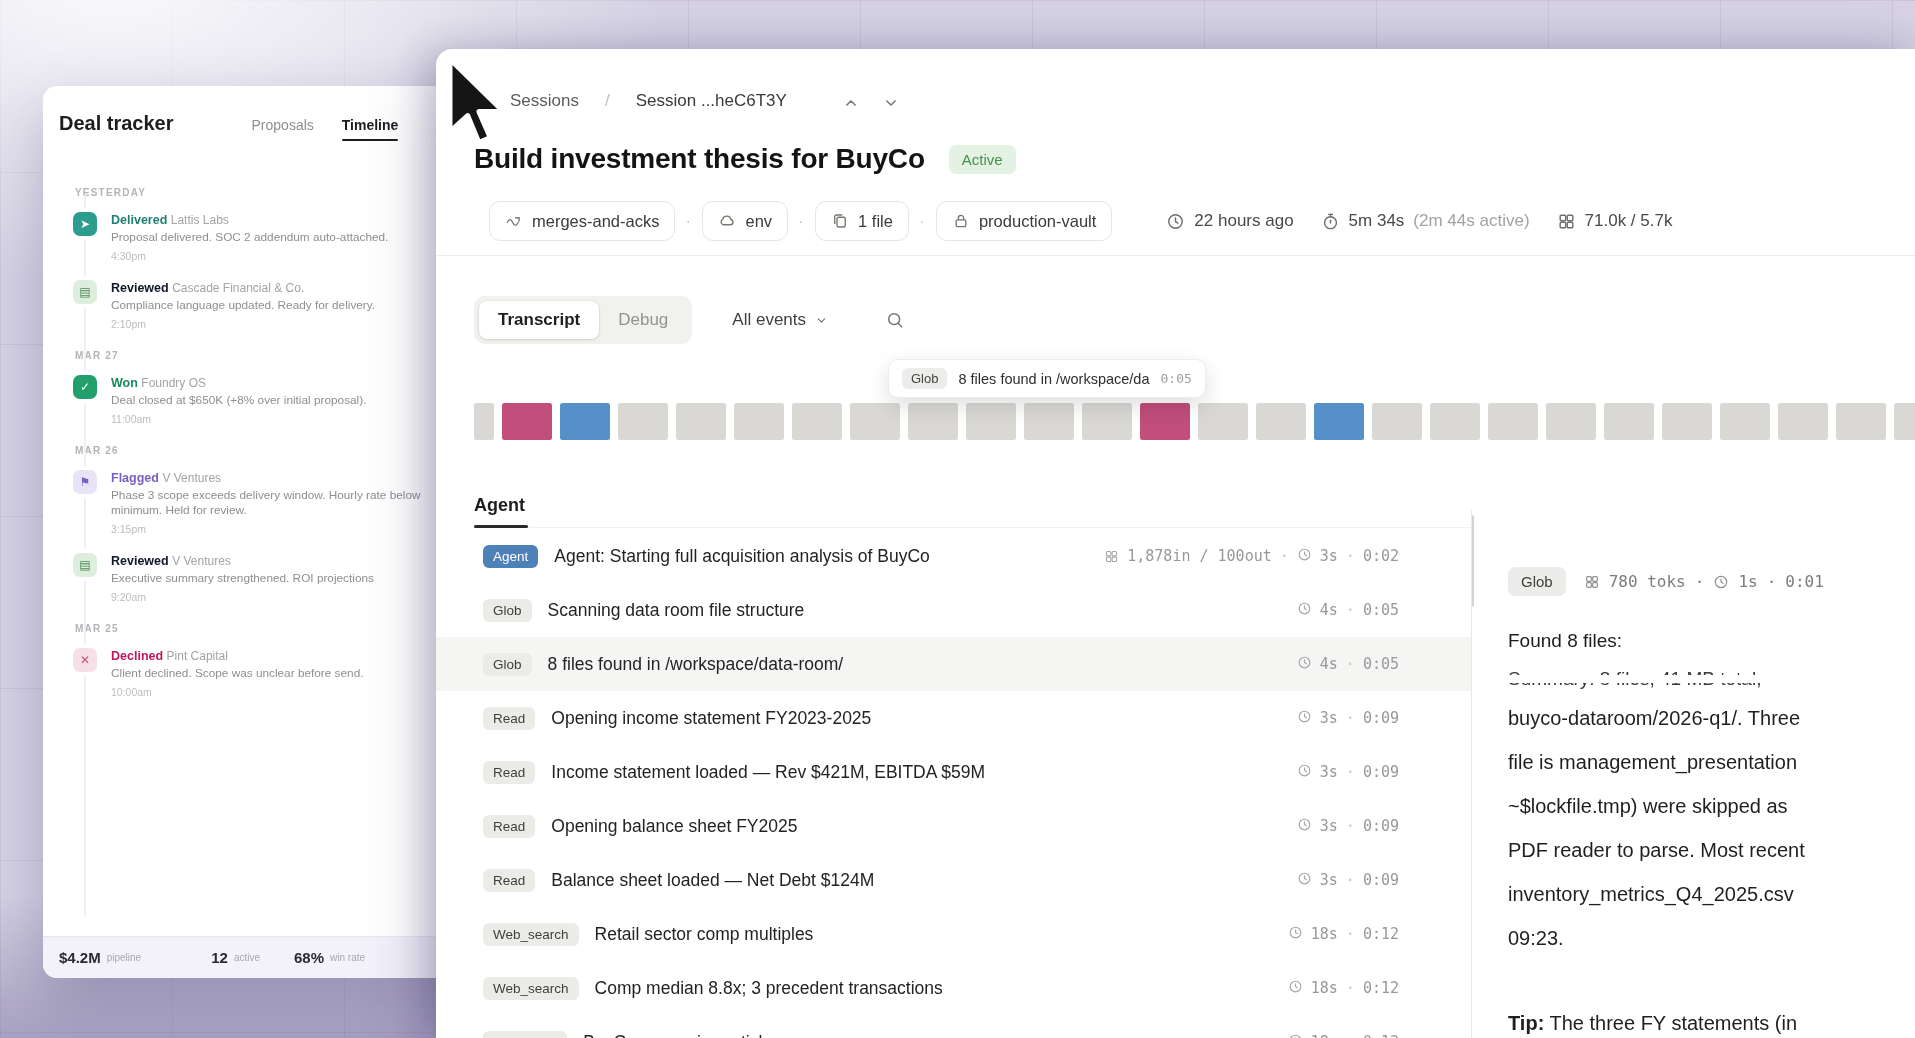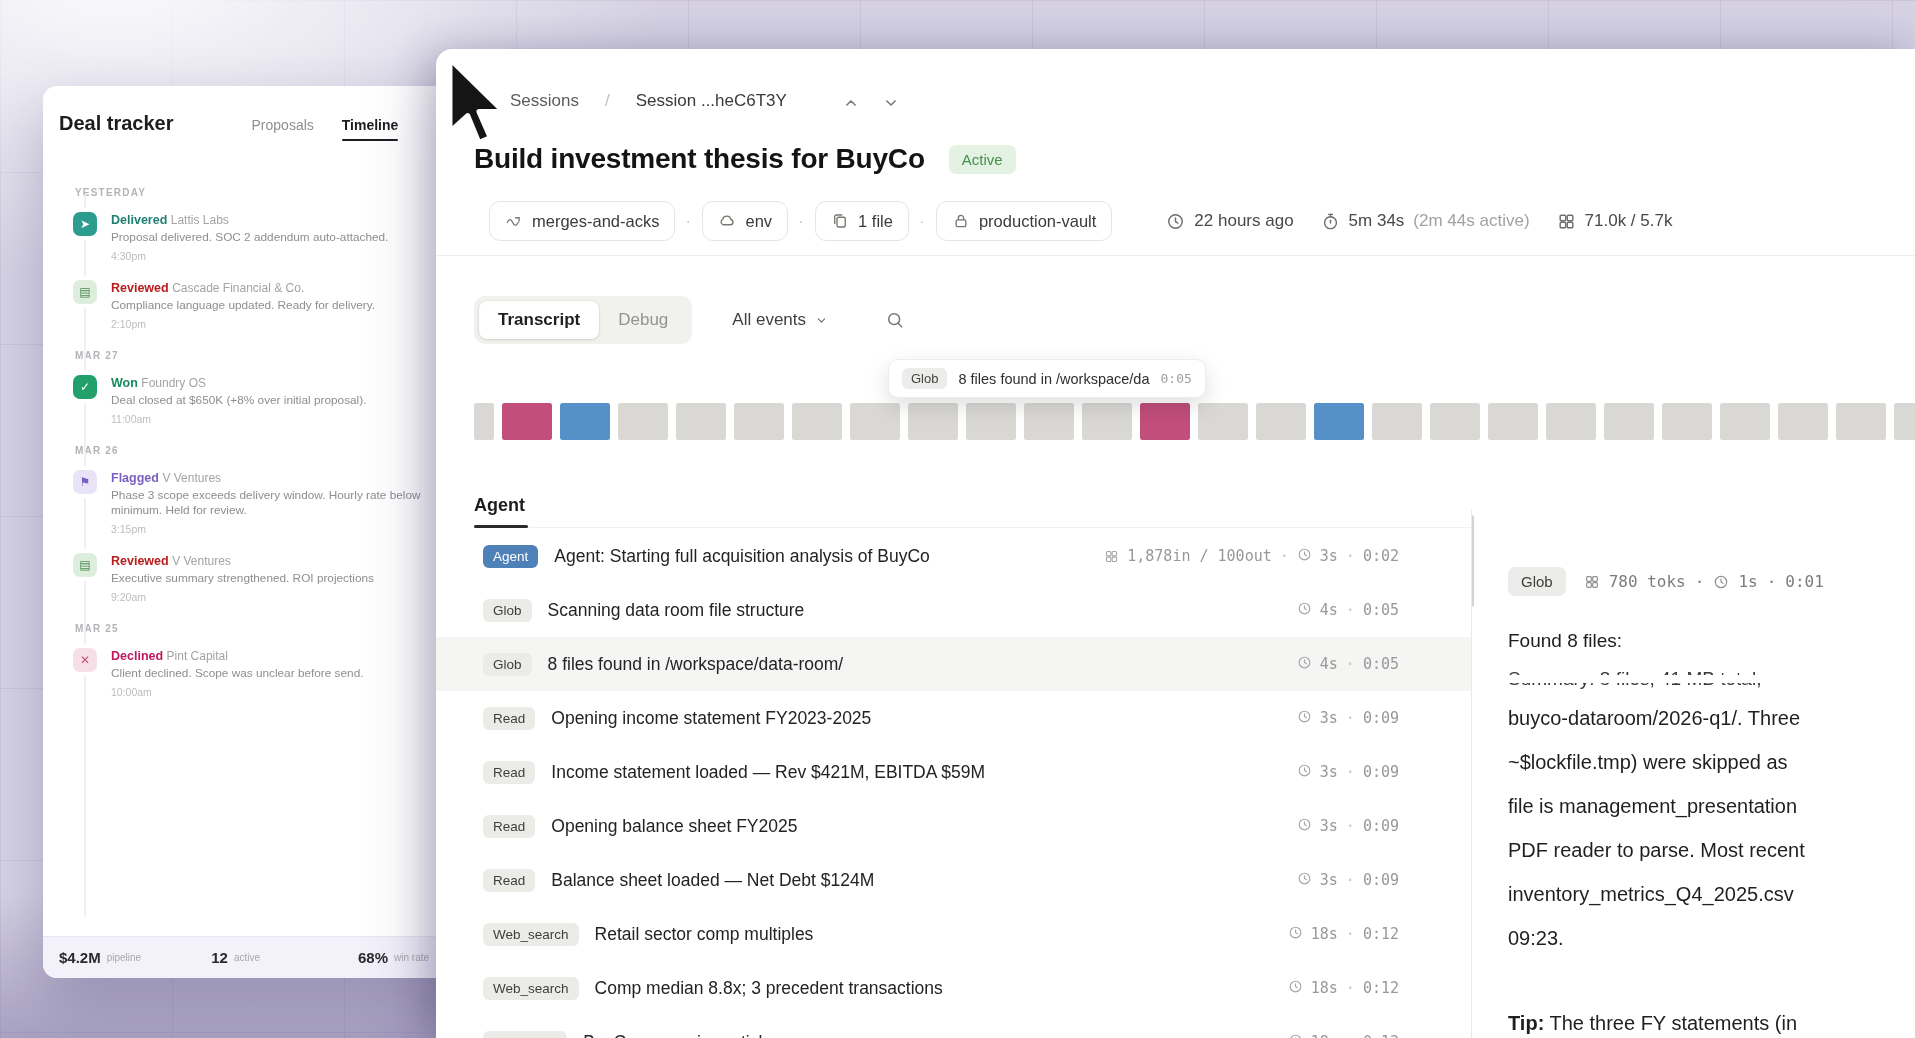--- a/index.html
+++ b/index.html
@@ -34,32 +34,32 @@
     font-size:12px;line-height:1;box-shadow:0 0 0 4px #fff;position:relative;z-index:1}
   .dt-icon.delivered{background:#2b9c8e;color:#fff}
   .dt-icon.reviewed{background:#ddeedd;color:#4c8a52}
   .dt-icon.won{background:#21a06b;color:#fff}
   .dt-icon.flagged{background:#e9e3f7;color:#7a5fc0}
   .dt-icon.declined{background:#f7dfe8;color:#c4547a}
   .dt-text{min-width:0;padding-top:1px}
   .dt-title{font-size:12.5px;white-space:nowrap;overflow:hidden}
   .dt-label{font-weight:700}
   .dt-label.delivered{color:#1f7f72}
-  .dt-label.reviewed{color:#b91c1c}
+  .dt-label.reviewed{color:#0f172a}
   .dt-label.won{color:#188a5c}
   .dt-label.flagged{color:#7a5fc0}
   .dt-label.declined{color:#be185d}
   .dt-company{color:#a3a3a7;font-size:12px}
   .dt-desc{font-size:11.8px;color:#8e8e92;line-height:15px;margin-top:3px;max-width:318px}
   .dt-time{font-size:10.5px;color:#bdbdc1;margin-top:5px}
   .dt-footer{position:absolute;left:0;right:0;bottom:0;height:42px;background:#f3f1fa;border-top:1px solid #e8e5f2;
     display:flex;align-items:center;padding:0 16px;white-space:nowrap;overflow:hidden}
   .dt-stat{display:flex;align-items:center;gap:6px}
   .dt-stat:nth-child(1){margin-right:70px}
-  .dt-stat:nth-child(2){margin-right:98px}
+  .dt-stat:nth-child(2){margin-right:34px}
   .dt-stat-value{font-size:15px;font-weight:700;color:#2a2a2e}
   .dt-stat-label{font-size:10px;color:#a7a7ab}
 
   
   .session-window{position:absolute;left:436px;top:49px;width:1479px;height:989px;background:#fff;border-radius:16px 0 0 0;
     box-shadow:-10px 0 34px rgba(50,40,90,.20), 0 26px 70px rgba(58,48,100,.32);z-index:2;overflow:hidden}
 
   .crumbs{position:absolute;left:74px;top:42px;display:flex;align-items:flex-start;gap:26px;font-size:17px;color:#5c5c5e}
   .crumb-cur{color:#3a3a3c}
   .crumb-sep{color:#c2c2c4}
@@ -665,23 +665,23 @@
         <span class="dot">·</span>
         <span>0:01</span>
       </span>
     </div>
     <div class="detail-heading">Found 8 files:</div>
     <div class="clipped-line">Summary: 8 files, 41 MB total,</div>
     <div class="detail-lines">
 
         <div class="detail-line">buyco-dataroom/2026-q1/. Three</div>
 
+        <div class="detail-line">file is management_presentation</div>
+
         <div class="detail-line">~$lockfile.tmp) were skipped as</div>
-
-        <div class="detail-line">file is management_presentation</div>
 
         <div class="detail-line">PDF reader to parse. Most recent</div>
 
         <div class="detail-line">inventory_metrics_Q4_2025.csv</div>
 
         <div class="detail-line">09:23.</div>
 
     </div>
     <div class="detail-tip"><b>Tip:</b><span> The three FY statements (in</span></div>
   </aside>

